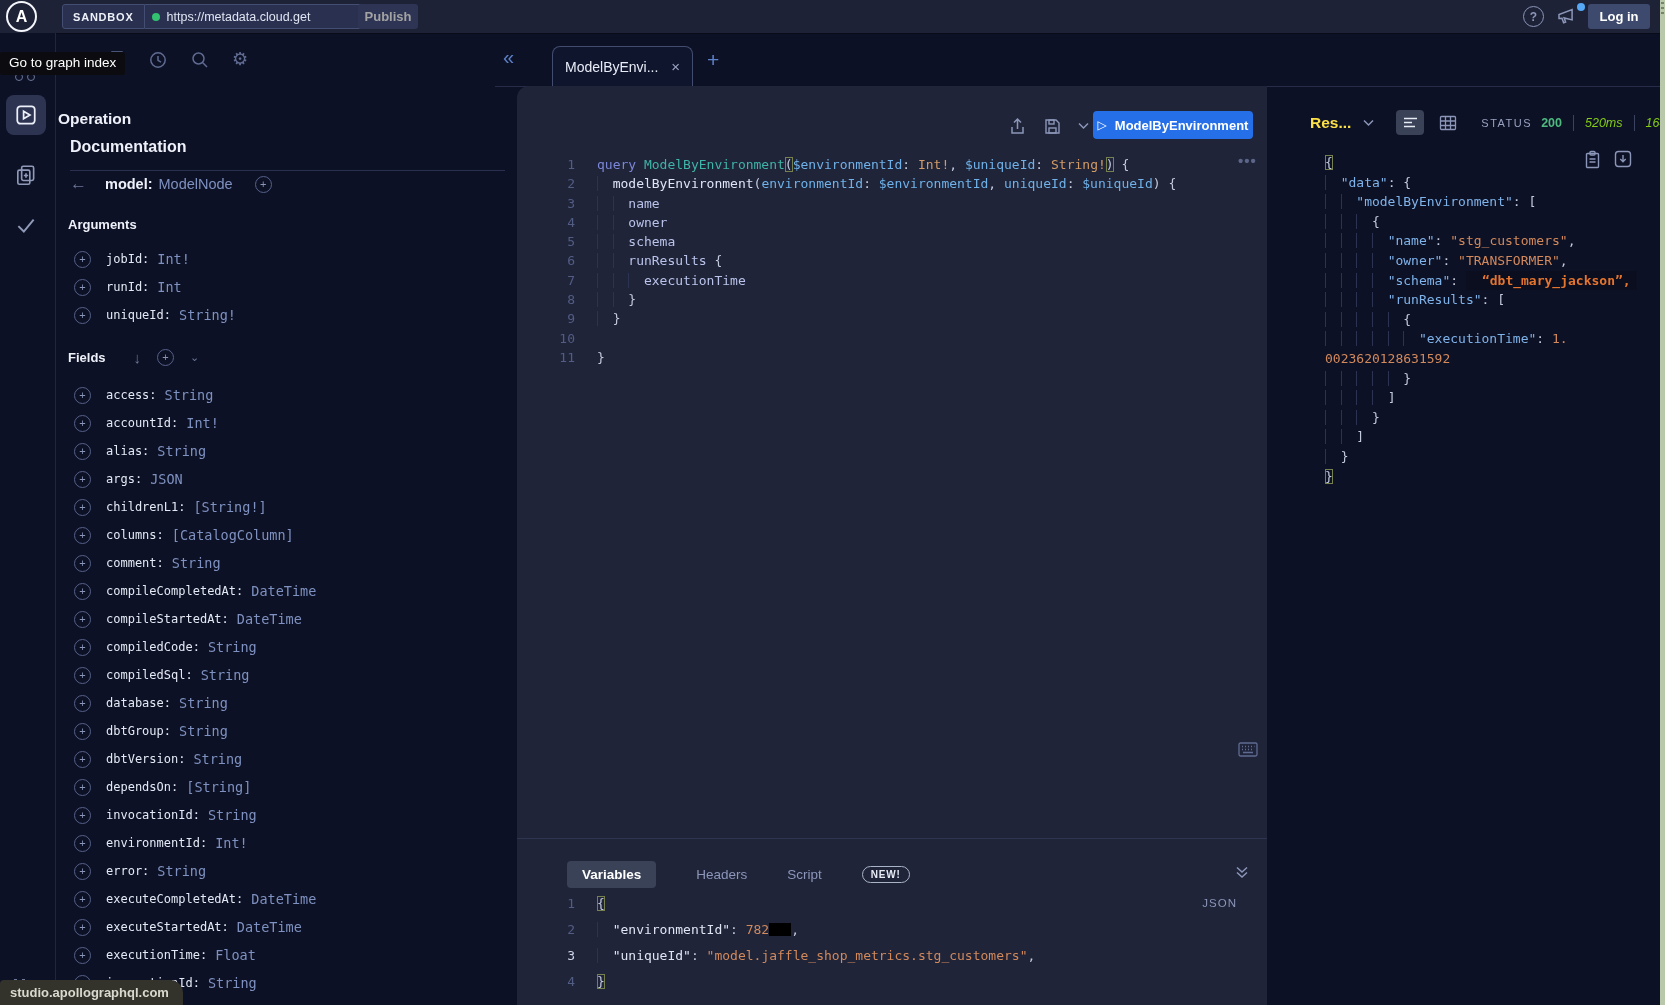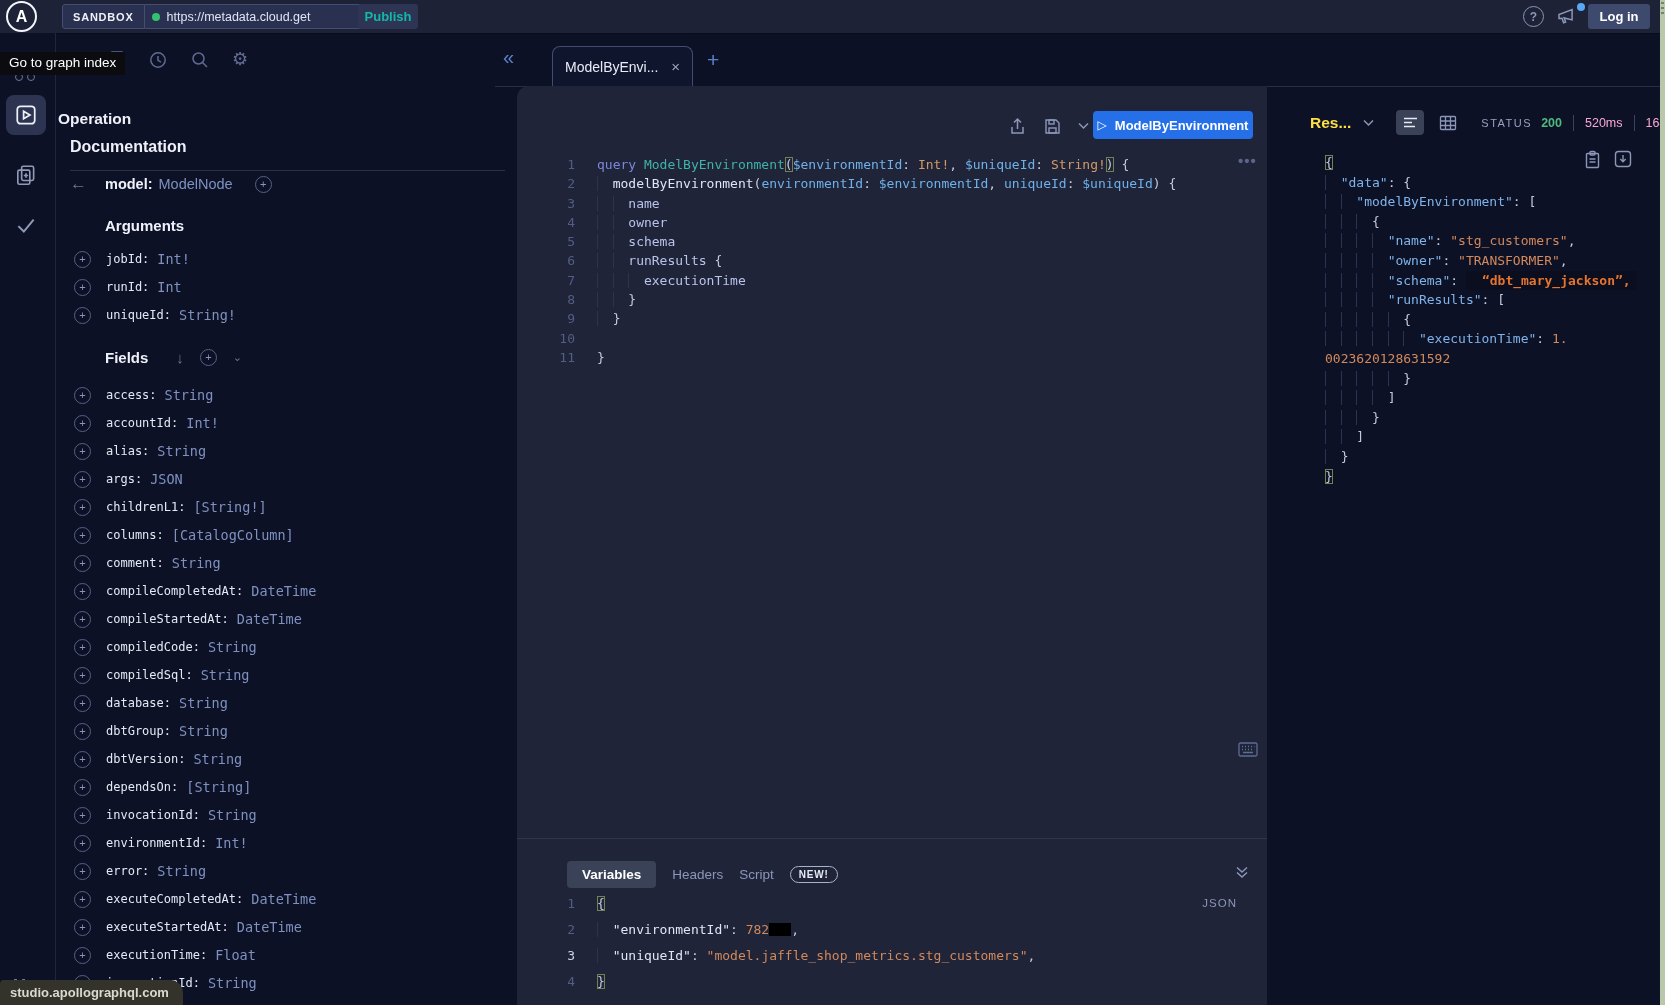--- a/index.html
+++ b/index.html
@@ -13,21 +13,21 @@
         display:flex;align-items:center;justify-content:center;font-weight:bold;font-size:16px;color:#fff;}
   .sbgroup{position:absolute;left:62px;top:4px;height:25px;display:flex;}
   .sbchip{background:#2a3050;border:1px solid #434e72;border-radius:3px 0 0 3px;display:flex;align-items:center;
           padding:0 10px;font-size:11px;font-weight:bold;letter-spacing:.8px;color:#eef1f8;}
   .urlbox{width:219px;background:#2a3050;border:1px solid #434e72;border-left:none;border-radius:0 3px 3px 0;
           display:flex;align-items:center;gap:7px;padding:0 7px;overflow:hidden;}
   .gdot{width:8px;height:8px;border-radius:50%;background:#33c071;flex:0 0 auto;}
   .urltext{font-size:12.5px;color:#dfe5f2;white-space:nowrap;overflow:hidden;flex:1 1 auto;}
   .gear{color:#8b96b8;font-size:15px;line-height:1;flex:0 0 auto;}
   .pubbtn{position:absolute;left:358px;top:4px;width:60px;height:25px;background:#2e3454;border-radius:3px;
-          display:flex;align-items:center;justify-content:center;font-size:13px;font-weight:bold;color:#14b8a6;}
+          display:flex;align-items:center;justify-content:center;font-size:13px;font-weight:bold;color:#a3a3a3;}
   .helpic{position:absolute;left:1523px;top:6px;width:19px;height:19px;border:1.5px solid #8b96b8;border-radius:50%;
           color:#8b96b8;font-size:12px;font-weight:bold;display:flex;align-items:center;justify-content:center;}
   .megic{position:absolute;left:1556px;top:6px;color:#8b96b8;}
   .megdot{position:absolute;left:1577px;top:3px;width:8px;height:8px;border-radius:50%;background:#57a8f5;}
   .loginbtn{position:absolute;left:1588px;top:4px;width:62px;height:25px;background:#3e4a6d;border-radius:3px;
             display:flex;align-items:center;justify-content:center;font-size:13px;font-weight:bold;color:#fff;}
   .sage{position:absolute;right:0;top:0;width:5px;height:1005px;background:#b9c8ab;z-index:90;}
   .sagedots{position:absolute;right:1px;top:2px;width:3px;height:12px;
             background:repeating-linear-gradient(#75836a 0 2px,transparent 2px 5px);}
 
@@ -44,21 +44,21 @@
 
   
   .docpanel{position:absolute;left:56px;top:33px;bottom:0;width:461px;overflow:hidden;}
   .doctools{position:absolute;left:52px;top:17px;display:flex;gap:22px;color:#5f6b92;}
   .doctitle{position:absolute;left:14px;top:105px;font-size:16px;font-weight:bold;color:#eef1f9;}
   .docdivider{position:absolute;left:14px;top:137px;width:435px;border-top:1px solid #2a3150;}
   .docnav{position:absolute;left:14px;top:140px;height:22px;display:flex;align-items:center;}
   .backarrow{color:#6b7799;font-size:17px;width:35px;}
   .navfield{font-size:14.5px;font-weight:bold;color:#eef1f9;}
   .navtype{font-size:14.5px;color:#7e91c0;margin-left:6px;}
-  .sechead{font-size:15px;font-weight:bold;color:#eef1f9;margin-left:37px;}
+  .sechead{font-size:13px;font-weight:bold;color:#eef1f9;}
   .args-head{position:absolute;left:12px;top:184px;}
   .arglist{position:absolute;left:0;top:212px;width:461px;}
   .fields-head{position:absolute;left:12px;top:316px;display:flex;align-items:center;gap:28px;}
   .fieldicons{color:#6b7799;font-size:15px;display:flex;align-items:center;gap:16px;}
   .fieldlist{position:absolute;left:0;top:348px;width:461px;}
   .frow{height:28px;display:flex;align-items:center;}
   .plus-ic{margin-left:18px;width:15px;height:15px;flex:0 0 auto;border:1px solid #55618a;border-radius:50%;
            color:#8a95b8;font-size:11px;line-height:14px;text-align:center;}
   .fname{margin-left:15px;font-family:"DejaVu Sans Mono",monospace;font-size:12px;color:#e4e9f5;}
   .ftype{margin-left:8px;font-family:"DejaVu Sans Mono",monospace;font-size:13.5px;color:#7e91c0;}
@@ -93,40 +93,40 @@
   .tk-kw{color:#7b87d8;} .tk-op{color:#3fb3a7;} .tk-vr{color:#6fb1e8;} .tk-ty{color:#d29a66;}
   .tk-pn{color:#c3cade;} .tk-fd{color:#b9c3ea;} .tk-fw{color:#dfe4f7;}
   .tk-key{color:#7fb3ea;} .tk-vkey{color:#e0e5f4;} .tk-str{color:#d2895c;} .tk-num{color:#d2895c;}
   .tk-bm{color:#c3cade;box-shadow:inset 0 0 0 1px #77814f;}
   .tk-ind{background:repeating-linear-gradient(90deg,#2c3352 0 1px,transparent 1px 2ch);}
   .tk-hl{background:#0a0e1f;color:#e4742e;font-weight:bold;padding:2px 6px 2px 16px;}
   .tk-redact{display:inline-block;width:22px;height:13px;background:#000;vertical-align:-2px;}
 
   
   .varpanel{position:absolute;left:517px;top:838px;width:750px;height:167px;background:#1f2439;border-top:1px solid #2e3550;}
-  .vartabs{position:absolute;left:50px;top:22px;display:flex;align-items:center;gap:16px;}
+  .vartabs{position:absolute;left:50px;top:22px;display:flex;align-items:center;gap:40px;}
   .vtab-active{background:#3a4258;border-radius:4px;padding:6px 15px;font-size:13.5px;font-weight:bold;color:#fff;}
   .vtab{font-size:13.5px;color:#8b96b8;}
   .newbadge{border:1.5px solid #aab4c8;border-radius:9px;padding:2px 8px;font-size:10px;font-weight:bold;
             letter-spacing:.8px;color:#e7ebf4;}
   .varcollapse{position:absolute;right:18px;top:26px;color:#8b96b8;}
   .jsonlabel{position:absolute;right:30px;top:58px;font-size:11.5px;letter-spacing:1px;color:#8b96b8;}
   .varcode{left:0;top:52px;line-height:26px;position:absolute;font-family:"DejaVu Sans Mono",monospace;font-size:13px;}
 
   
   .resp{position:absolute;left:1267px;top:86px;right:5px;bottom:0;}
   .resphead{position:absolute;left:43px;top:24px;display:flex;align-items:center;}
   .resptitle{font-size:15.5px;font-weight:bold;color:#fde047;}
   .respchev{color:#8b96b8;margin-left:12px;}
   .viewbtn{margin-left:22px;width:28px;height:25px;background:#3a4258;border-radius:4px;display:flex;align-items:center;justify-content:center;color:#e7ebf4;}
   .tablebtn{margin-left:15px;color:#8b96b8;}
   .statuslbl{margin-left:24px;font-size:11px;letter-spacing:1.5px;color:#97a1bf;text-align:right;}
   .statusval{margin-left:9px;font-size:12.5px;font-weight:bold;color:#4eba7f;}
   .metasep{margin-left:11px;width:1px;height:16px;background:#3a4460;}
-  .metaval{margin-left:11px;font-size:12.5px;color:#f9a8d4;}
+  .metaval{margin-left:11px;font-size:12.5px;color:#84cc16;font-style:italic;}
   .respactions{position:absolute;right:28px;top:64px;display:flex;gap:13px;color:#8b96b8;}
   .respcode{left:58px;top:67px;line-height:19.6px;position:absolute;font-family:"DejaVu Sans Mono",monospace;font-size:13px;}
   .respcode .cline{white-space:pre;}
 
   
   .statuspill{position:absolute;left:0;bottom:0;height:25px;background:#33332b;border-radius:4px 13px 0 0;
               display:flex;align-items:center;padding:0 14px 0 10px;font-size:13px;font-weight:bold;color:#d9d9cf;z-index:70;}
 </style>
 </head>
 <body>

